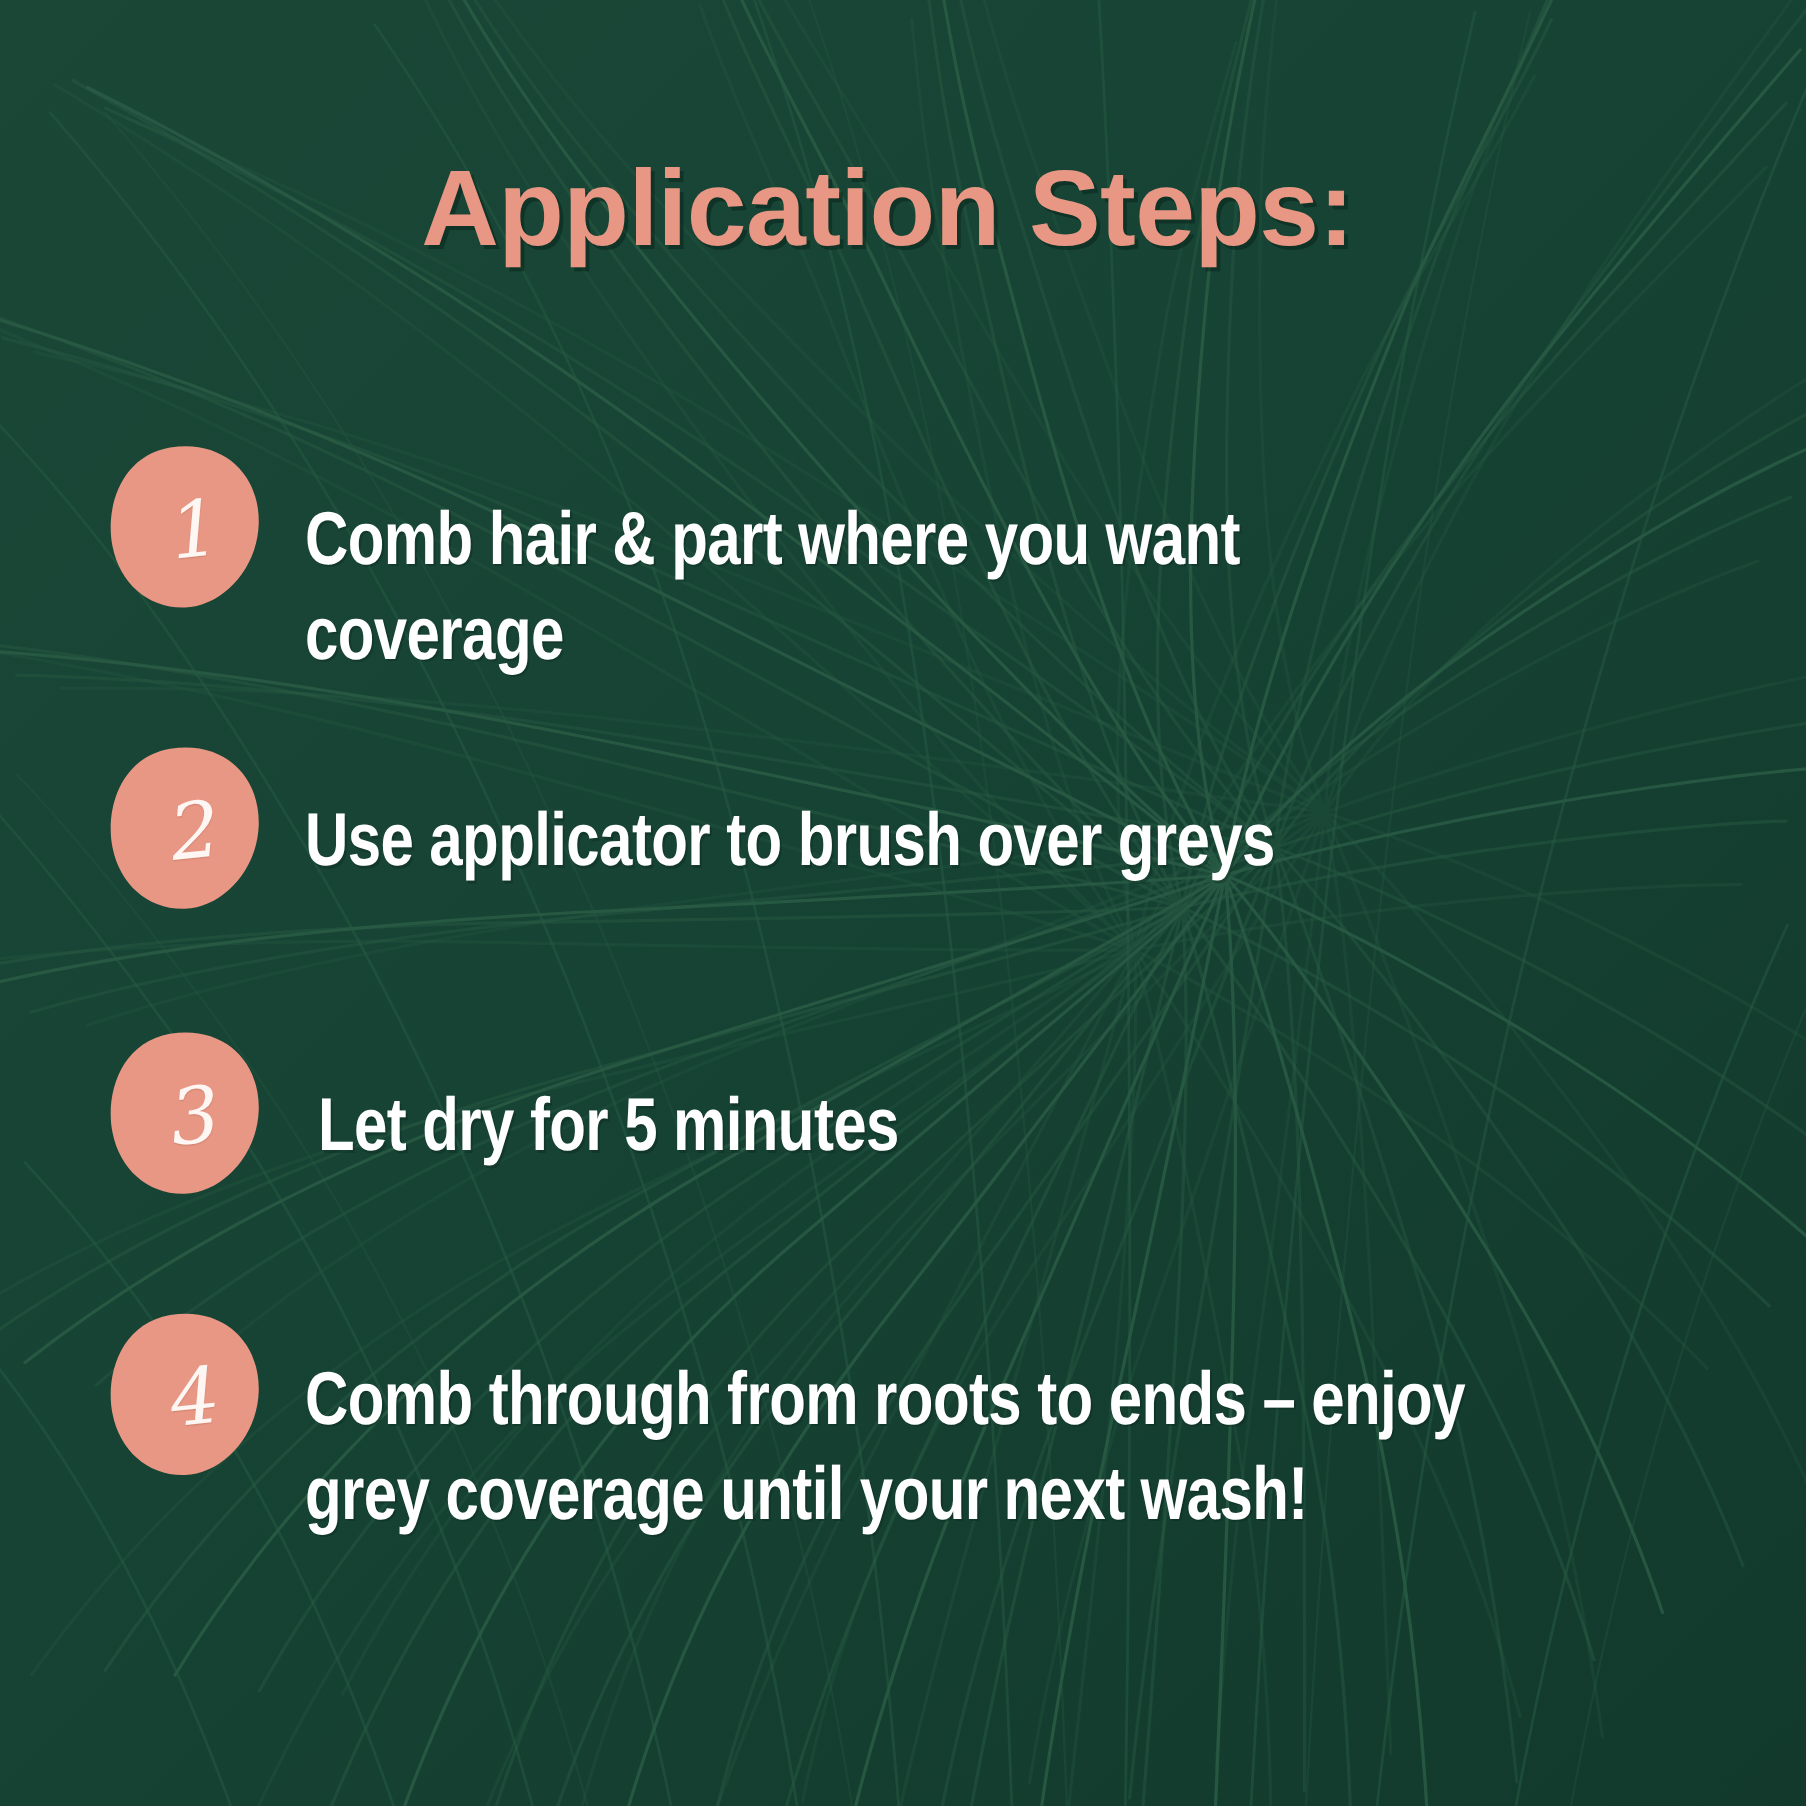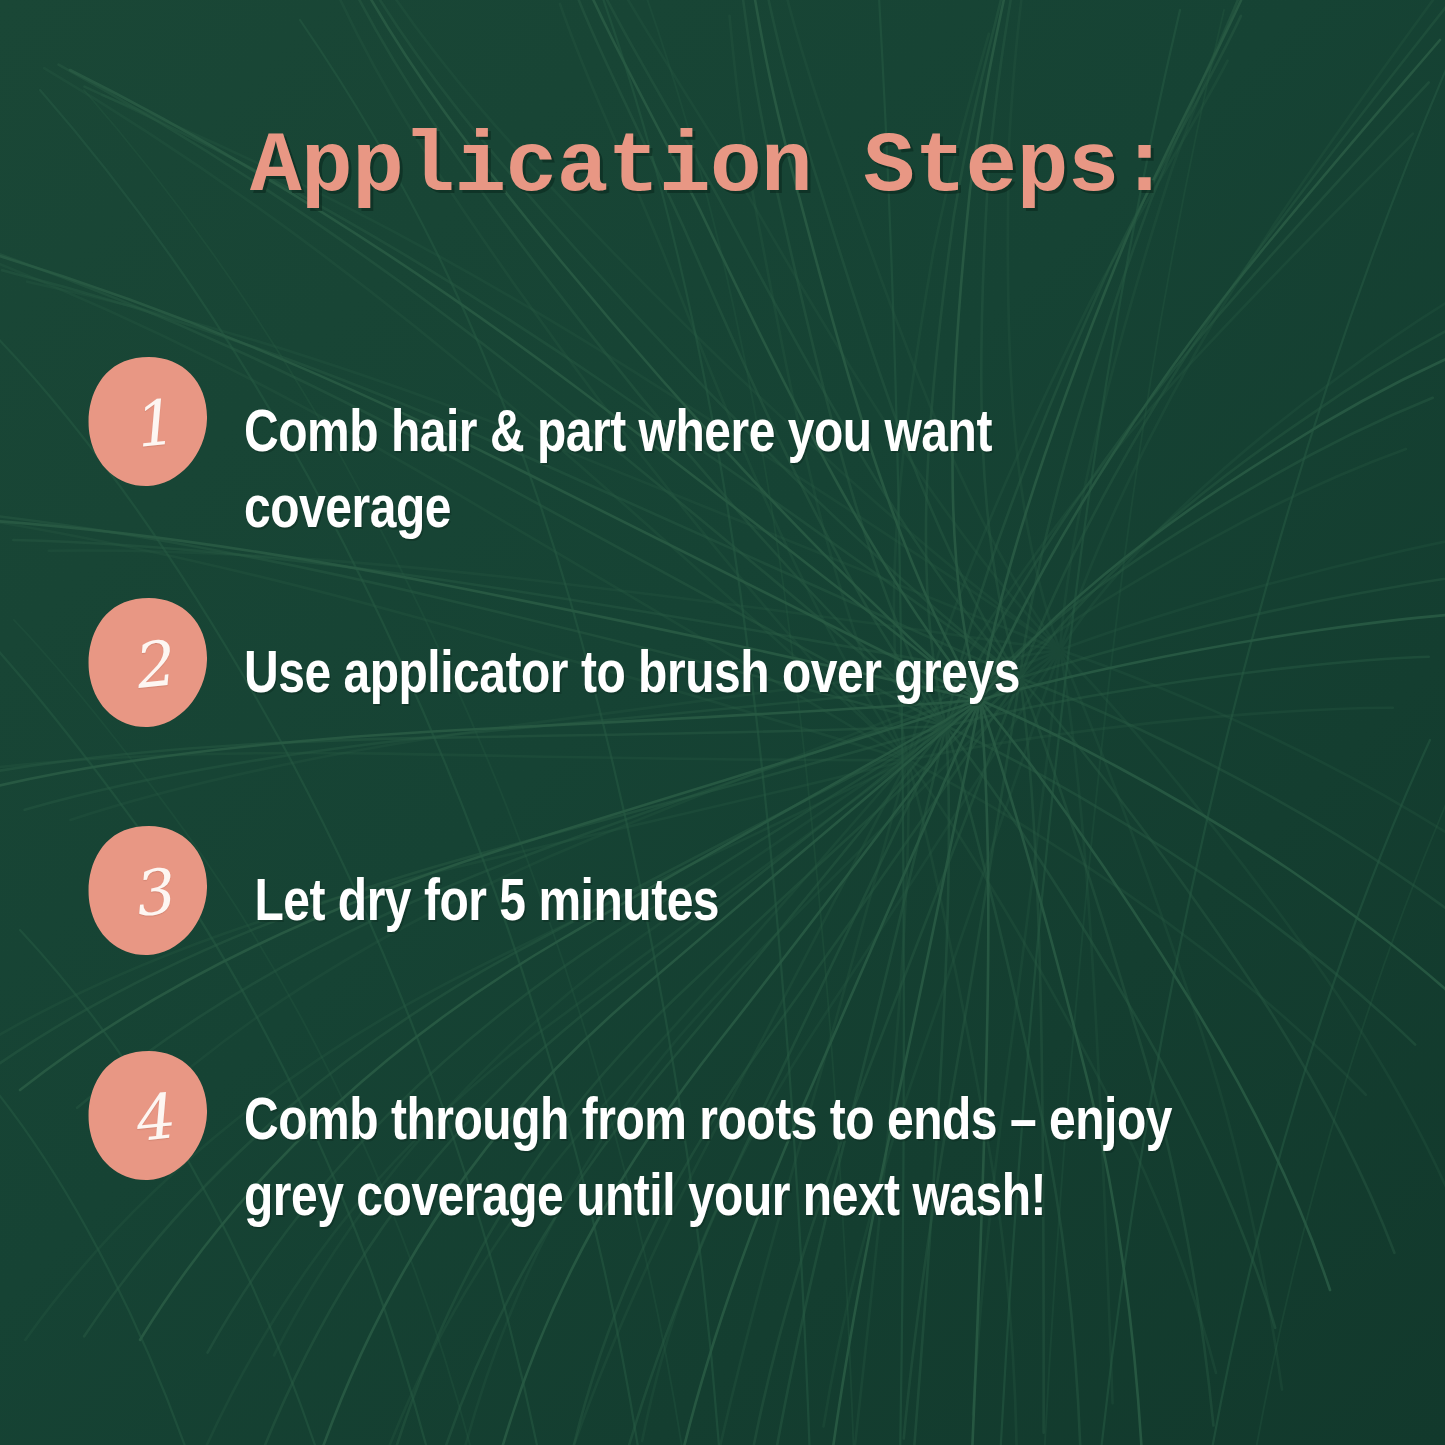--- a/index.html
+++ b/index.html
@@ -27,21 +27,21 @@
     pointer-events: none;
   }
 
   
   .title {
     position: absolute;
     left: 0;
     top: 124px;
     width: 1420px;
     text-align: center;
-    font-family: Liberation Mono, monospace;
+    font-family: Liberation Sans, sans-serif;
     font-weight: 700;
     font-size: 86px;
     letter-spacing: -0.5px;
     color: #e89784;
     text-shadow: 3px 3px 0 rgba(10,38,28,0.55);
     white-space: nowrap;
     line-height: 1.0;
   }
 
   

